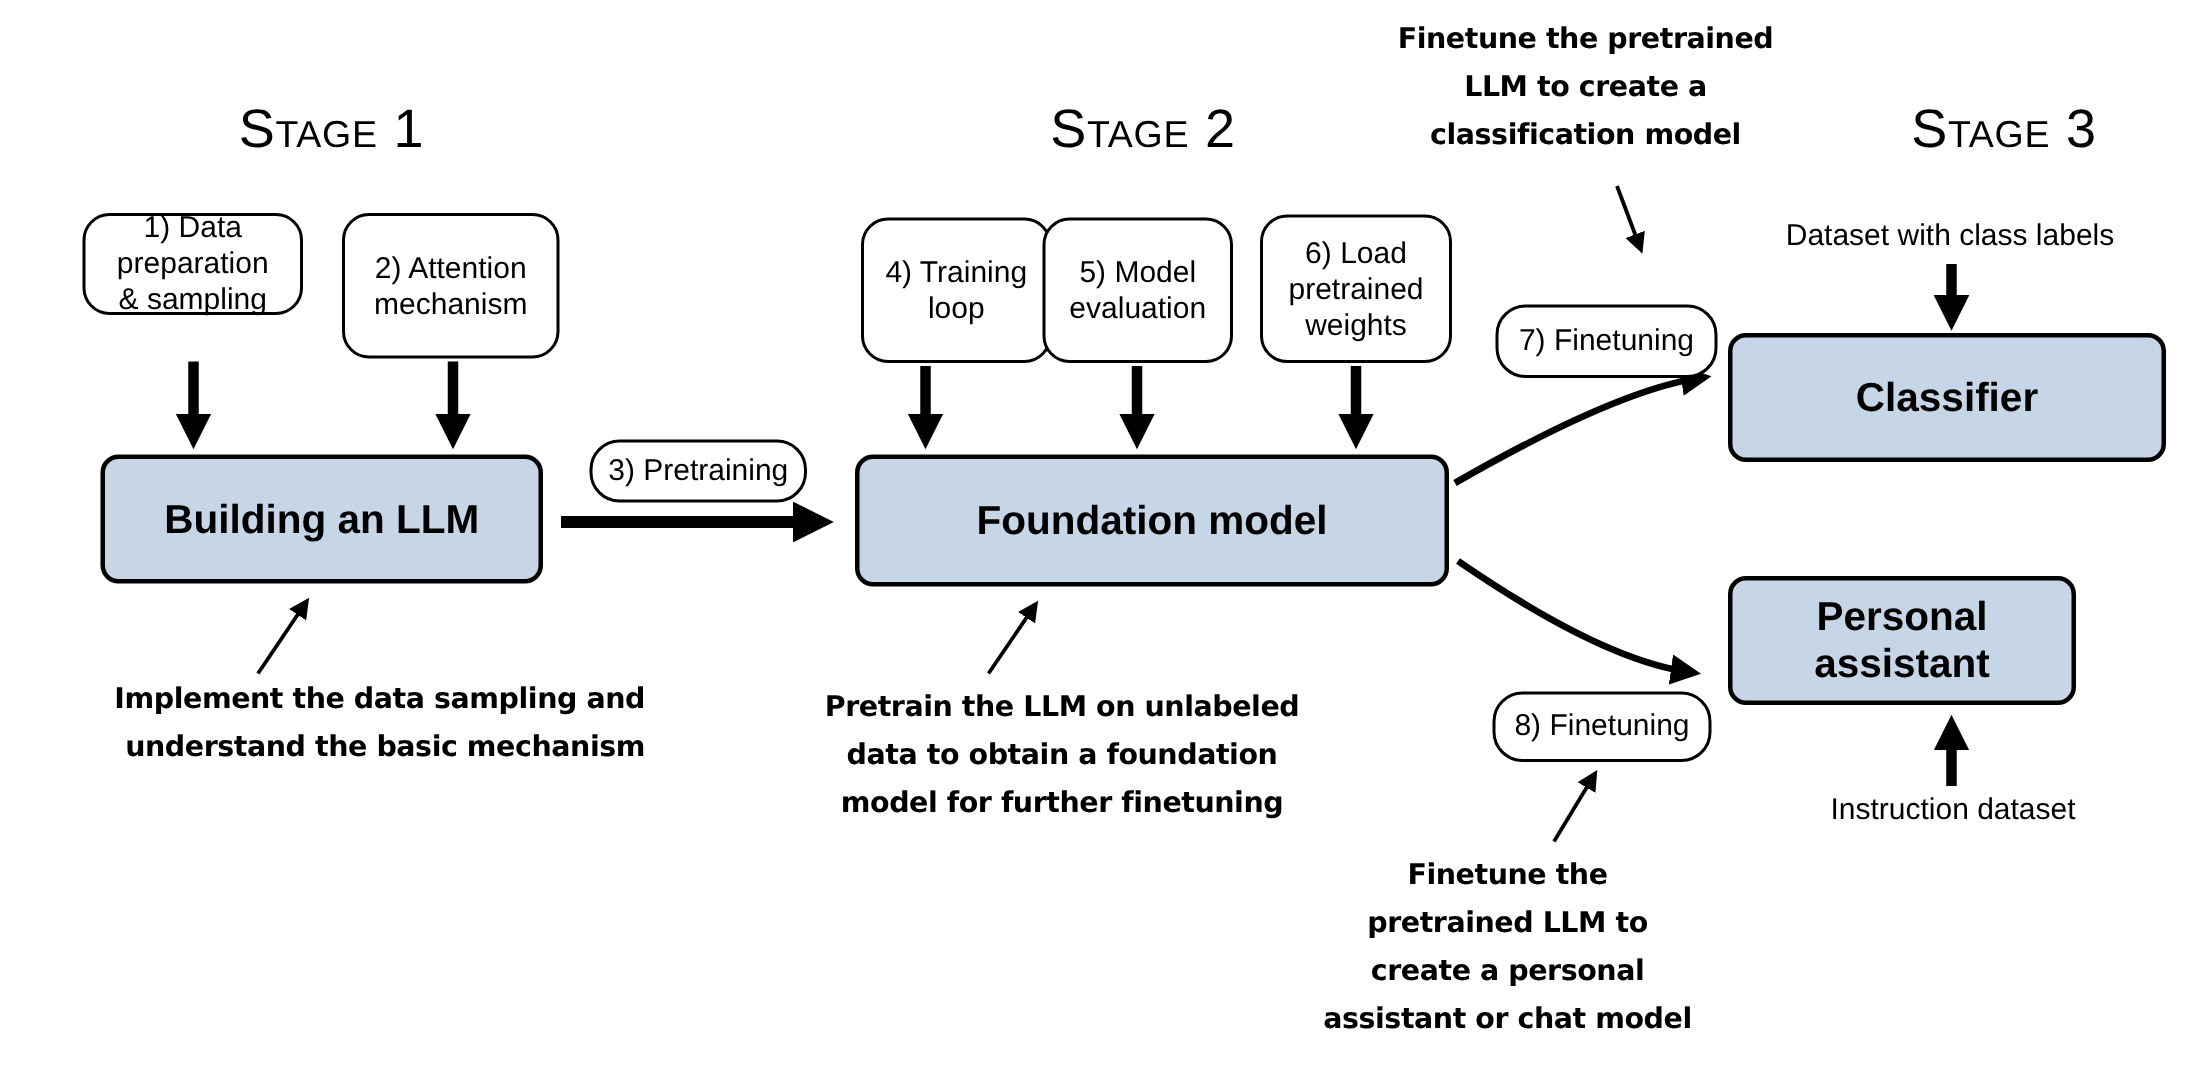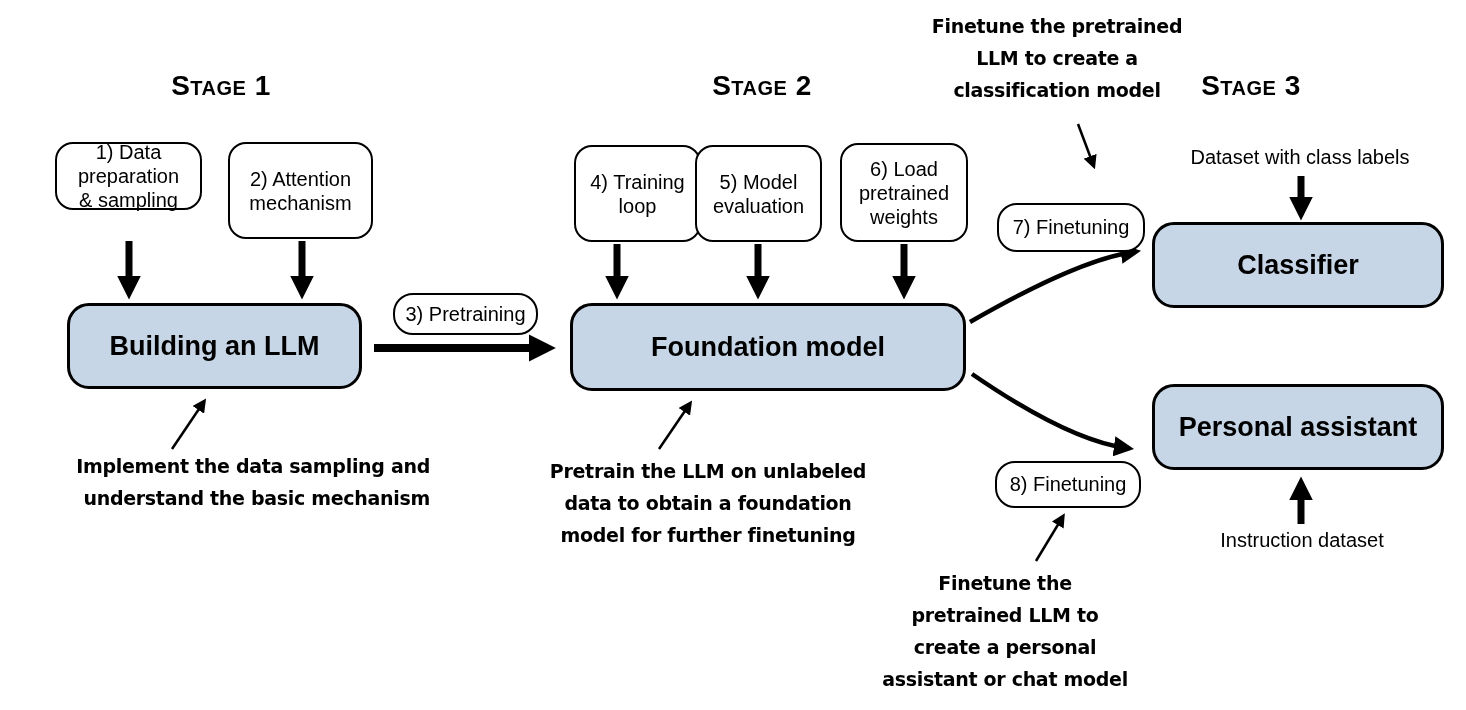--- a/index.html
+++ b/index.html
@@ -21,22 +21,22 @@
     left: 0;
     top: 0;
     width: 1466px;
     height: 710px;
     pointer-events: none;
   }
   .stage-heading {
     position: absolute;
     width: 220px;
     text-align: center;
-    font-size: 28px;
-    font-weight: bold;
+    font-size: 36px;
+    font-weight: normal;
     font-variant: small-caps;
     letter-spacing: 0.5px;
     line-height: 28px;
   }
   .step-box {
     position: absolute;
     background: #ffffff;
     border: 2.5px solid #000;
     border-radius: 18px;
     display: flex;
@@ -59,21 +59,21 @@
     align-items: center;
     justify-content: center;
     text-align: center;
     font-size: 20px;
     box-sizing: border-box;
   }
   .model-box {
     position: absolute;
     background: #c7d6e6;
     border: 3px solid #000;
-    border-radius: 22px;
+    border-radius: 12px;
     display: flex;
     align-items: center;
     justify-content: center;
     text-align: center;
     font-size: 27px;
     font-weight: bold;
     box-sizing: border-box;
   }
   .note {
     position: absolute;
@@ -130,21 +130,21 @@
     <line x1="1078" y1="124" x2="1093" y2="164" stroke="#000" stroke-width="2.5" marker-end="url(#mThin)"></line>
     <line x1="1036" y1="561" x2="1062" y2="518" stroke="#000" stroke-width="2.5" marker-end="url(#mThin)"></line>
   </svg>
 
   <div class="stage-heading" style="left:111px; top:72px;">
     <span class="lbl">Stage 1</span>
   </div>
   <div class="stage-heading" style="left:652px; top:72px;">
     <span class="lbl">Stage 2</span>
   </div>
-  <div class="stage-heading" style="left:1141px; top:72px;text-align:center;">
+  <div class="stage-heading" style="left:1226px; top:72px;text-align:center;">
     <span class="lbl">Stage 3</span>
   </div>
 
   <div class="step-box" style="left:55px; top:142px; width:147px; height:68px;">
     <span class="lbl">1) Data
 preparation
 &amp; sampling</span>
   </div>
   <div class="step-box" style="left:228px; top:142px; width:145px; height:97px;">
     <span class="lbl">2) Attention
@@ -178,21 +178,21 @@
 
   <div class="model-box" style="left:570px; top:303px; width:396px; height:88px;">
     <span class="lbl">Foundation model</span>
   </div>
   <div class="model-box" style="left:67px; top:303px; width:295px; height:86px;">
     <span class="lbl">Building an LLM</span>
   </div>
   <div class="model-box" style="left:1152px; top:222px; width:292px; height:86px;">
     <span class="lbl">Classifier</span>
   </div>
-  <div class="model-box" style="left:1152px; top:384px; width:292px; height:86px;align-items:center;">
+  <div class="model-box" style="left:1152px; top:384px; width:232px; height:86px;align-items:center;">
     <span class="lbl">Personal assistant</span>
   </div>
 
   <div class="note" style="left:10px; top:450px;text-align:right;">Implement the data sampling and
 understand the basic mechanism</div>
   <div class="note" style="left:847px; top:10px;">Finetune the pretrained
 LLM to create a
 classification model</div>
   <div class="note" style="left:498px; top:455px;">Pretrain the LLM on unlabeled
 data to obtain a foundation

